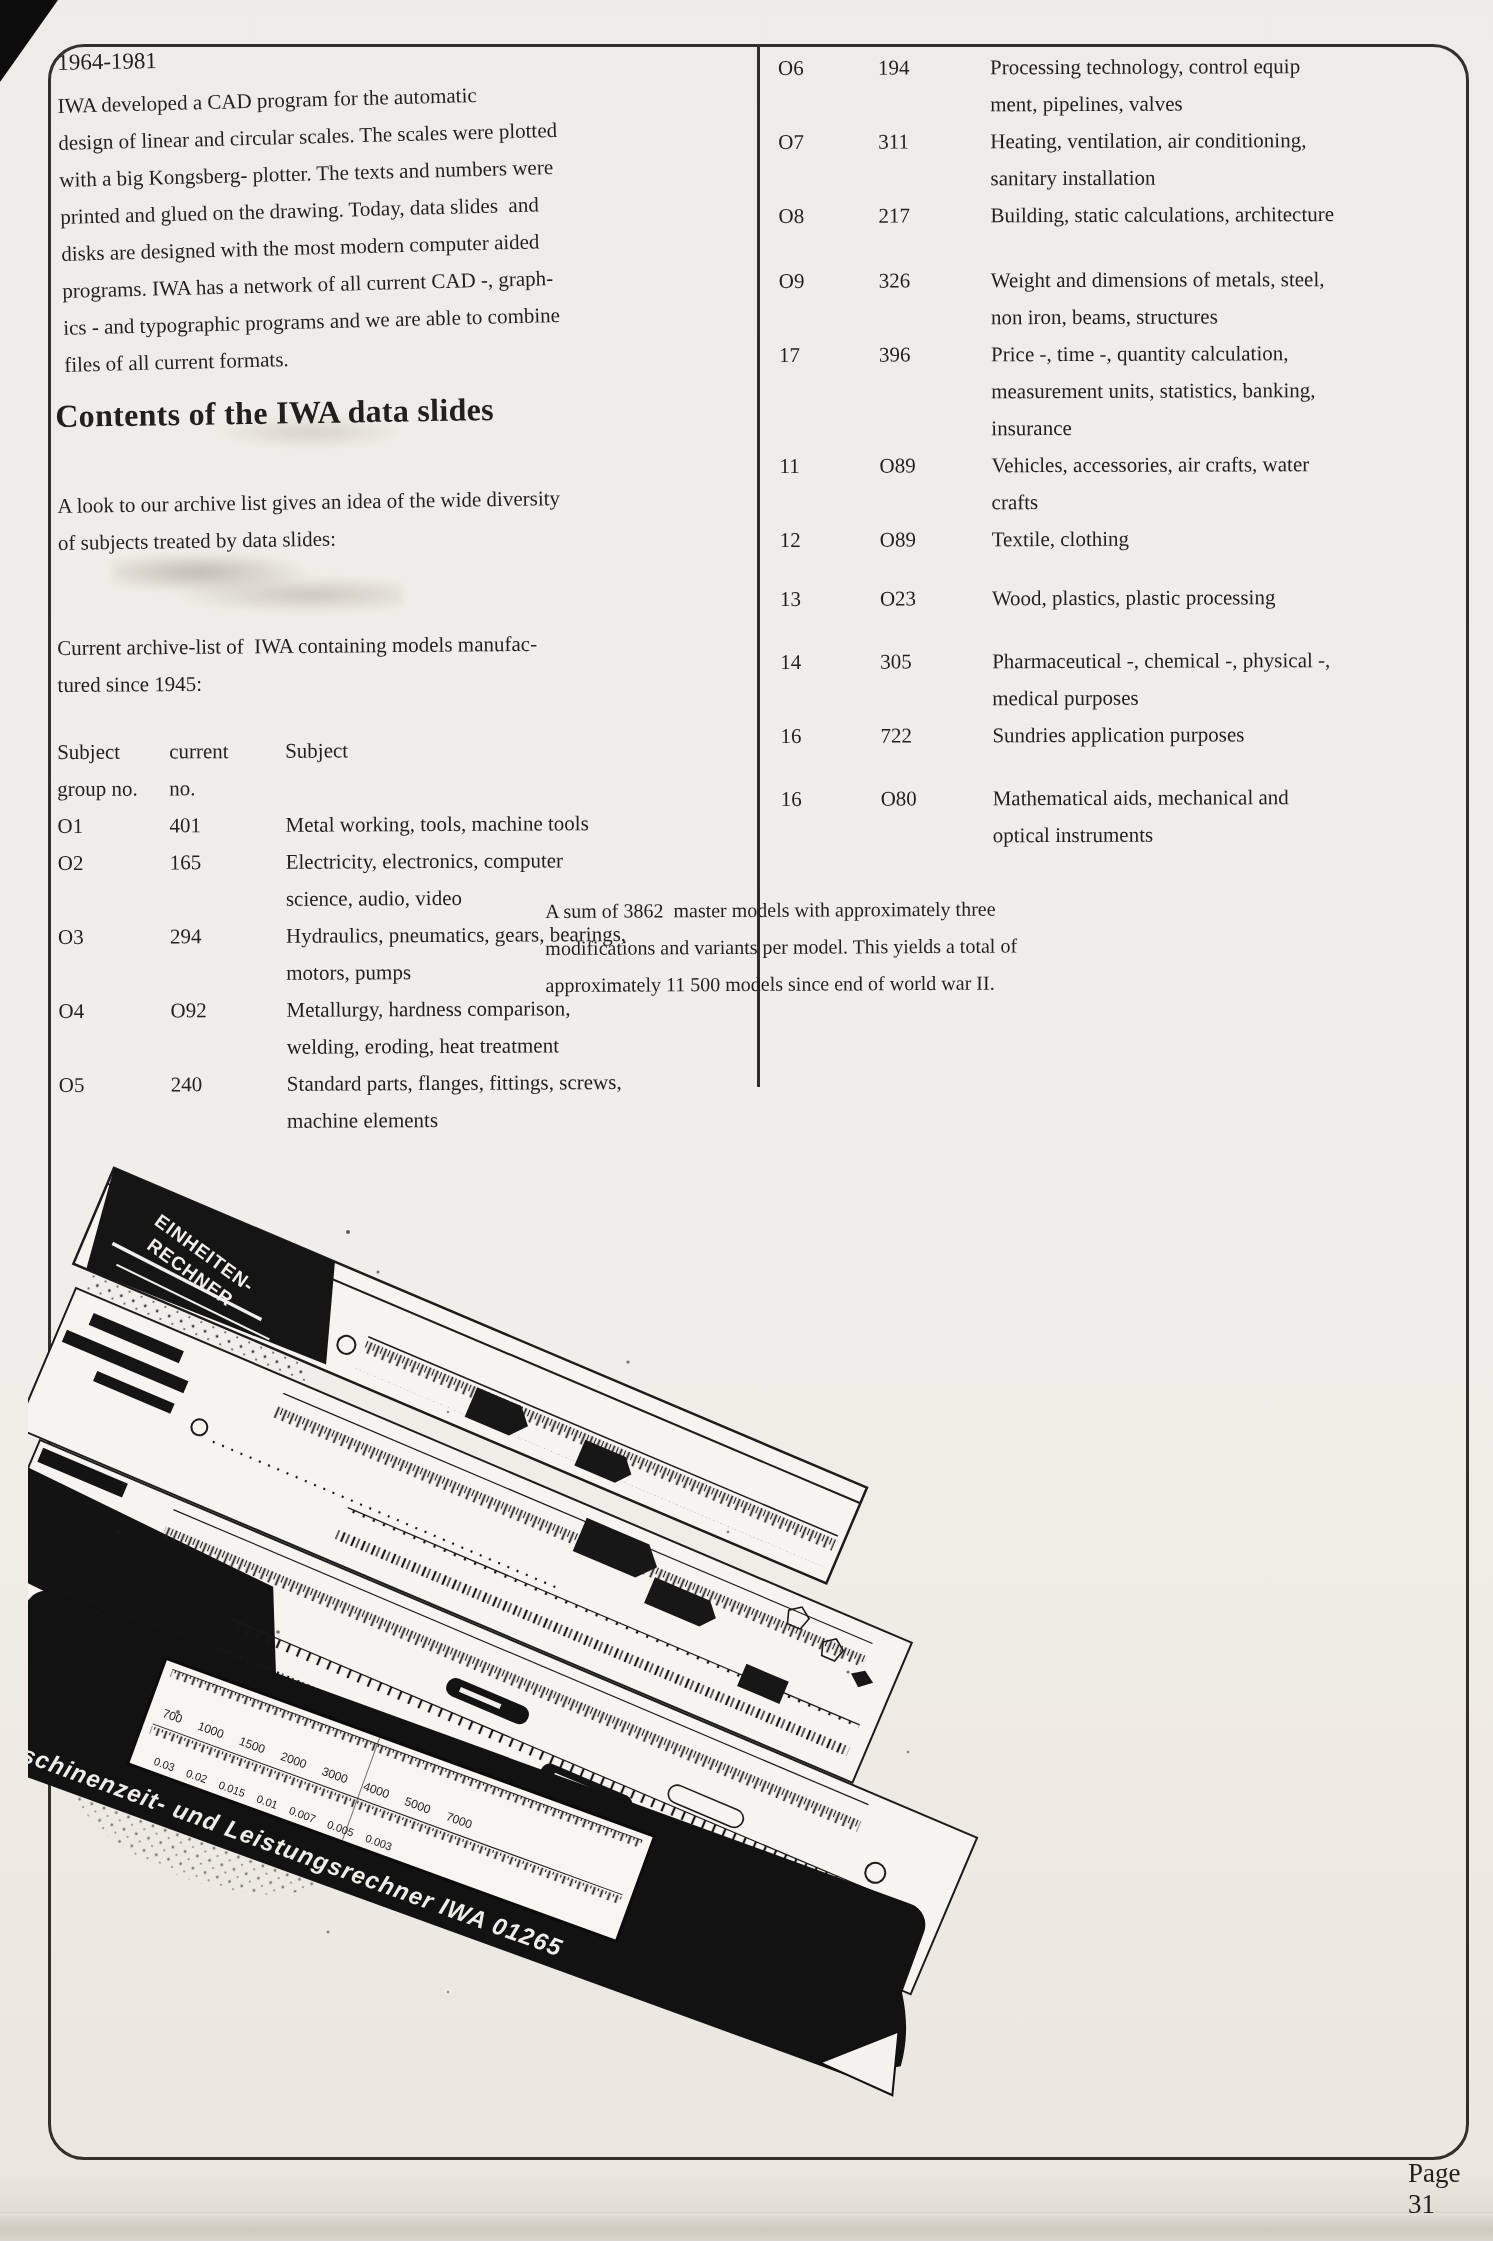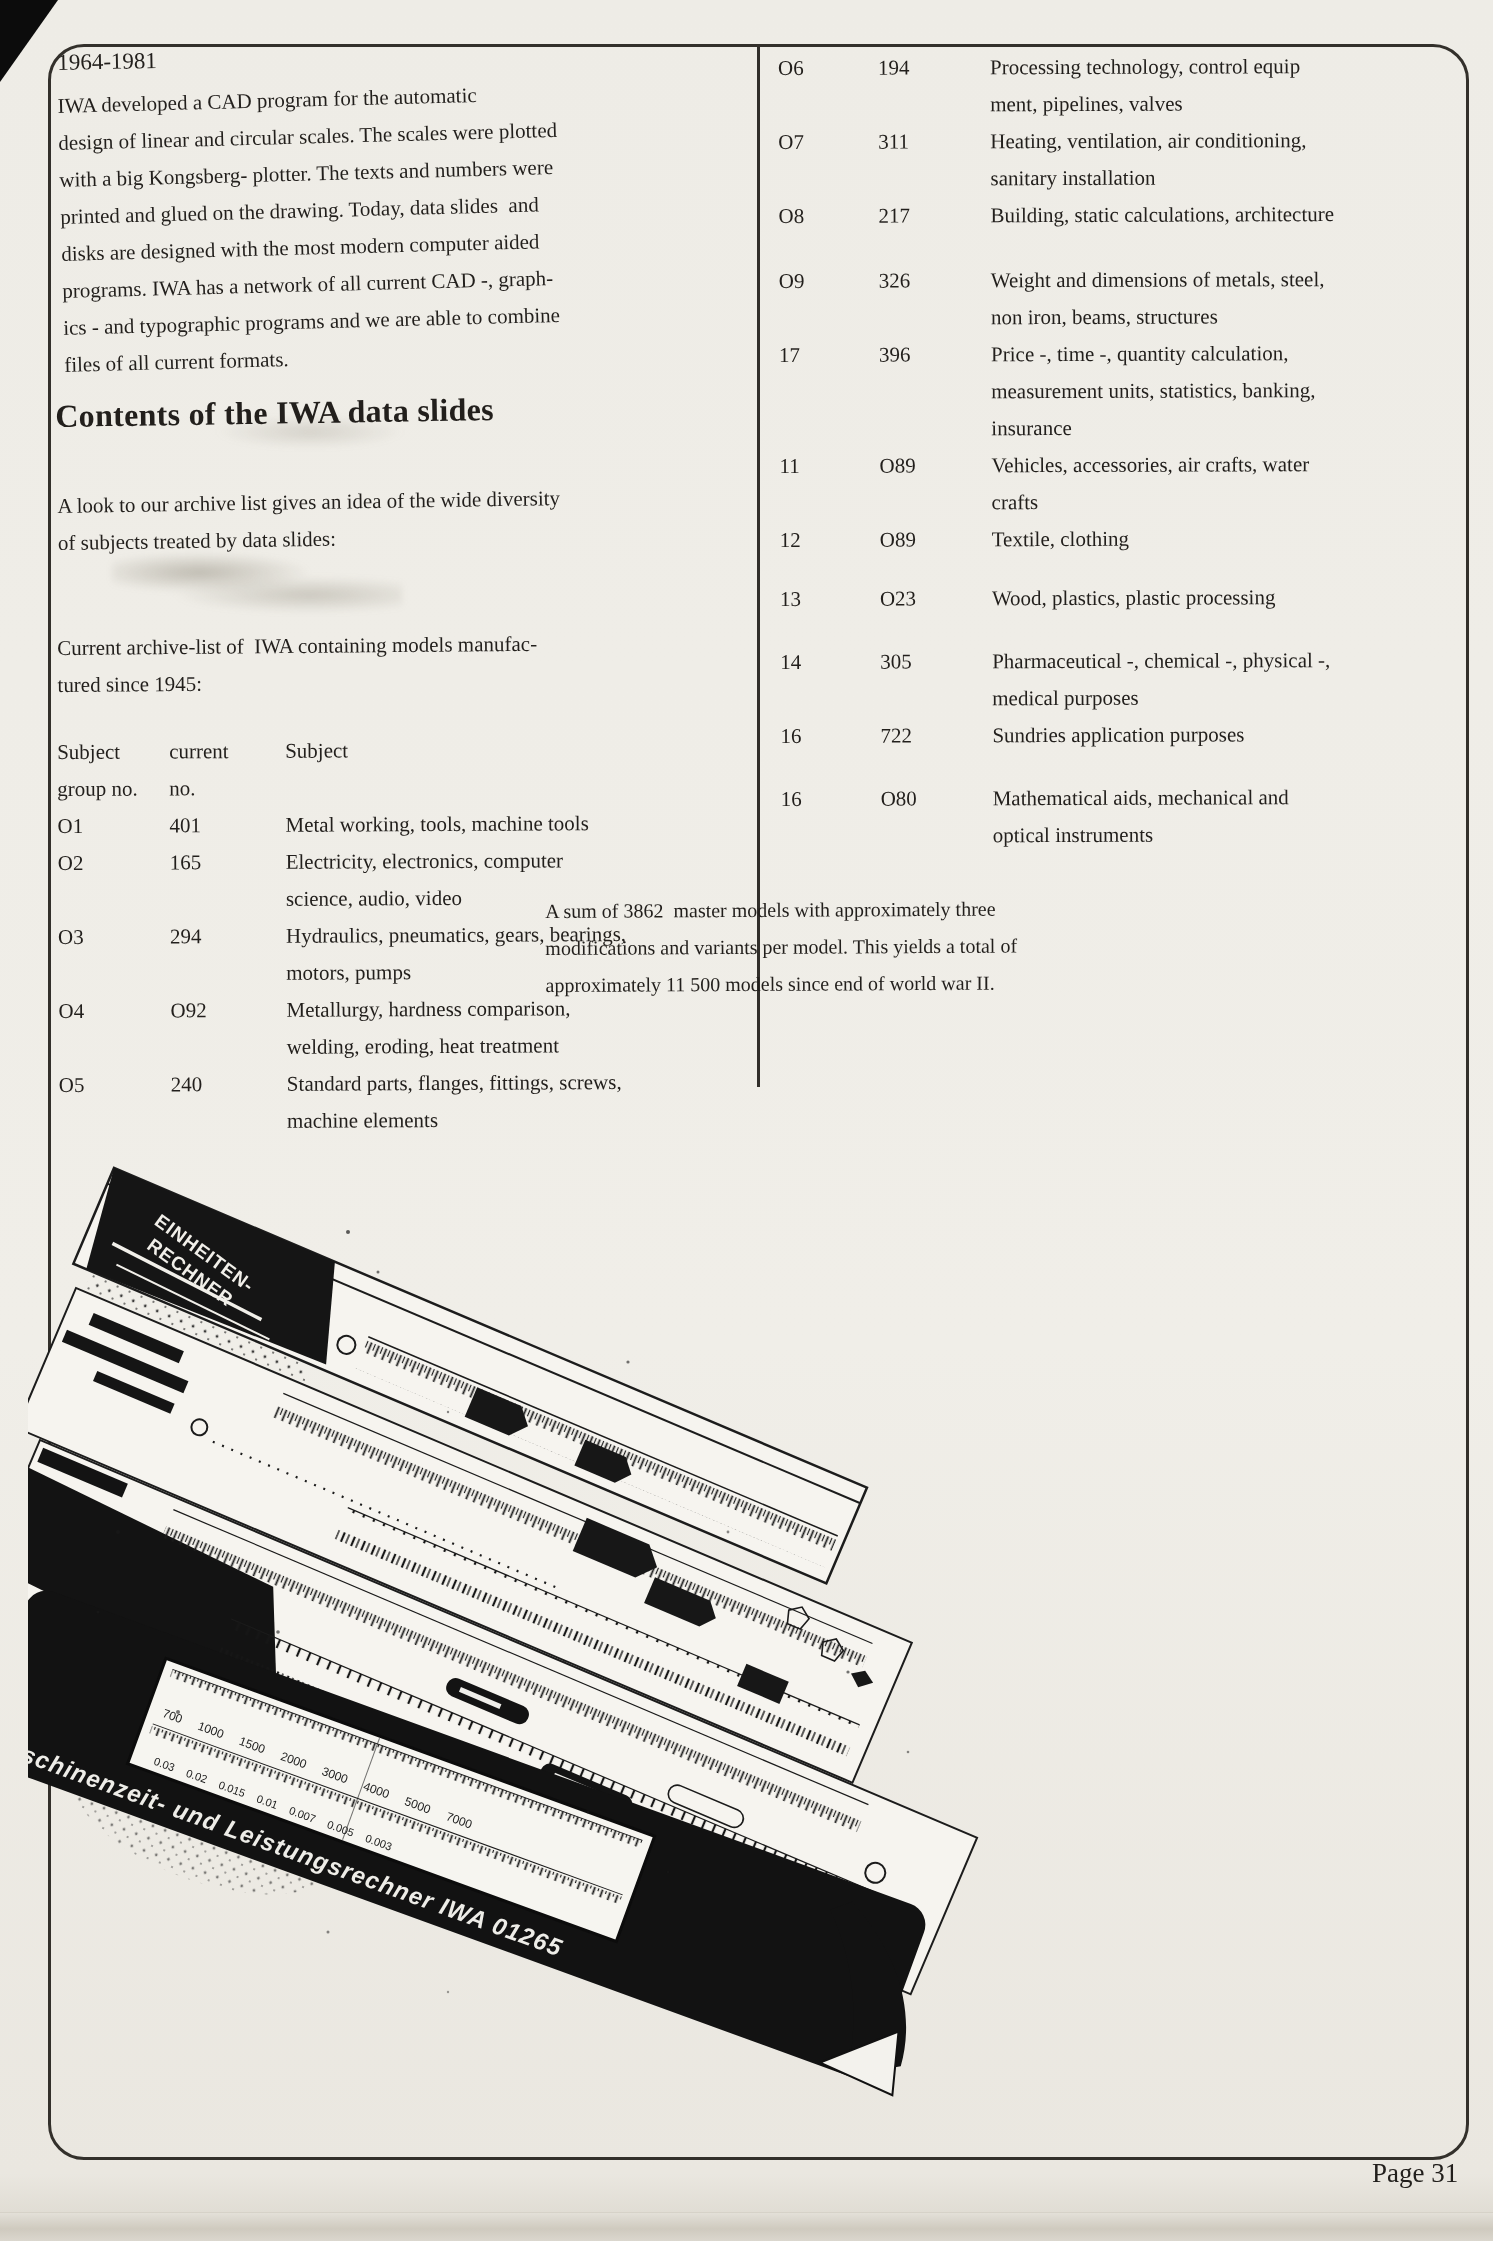--- a/index.html
+++ b/index.html
@@ -29,21 +29,21 @@
   }
   
   .years{left:57px;top:50px;font-size:23px;transform:rotate(-1.2deg);transform-origin:0 0;}
   .intro{left:57px;top:88px;width:648px;font-size:21px;line-height:37px;transform:rotate(-1.5deg);transform-origin:0 0;}
   .heading{left:55px;top:398px;font-size:32px;font-weight:bold;letter-spacing:.3px;transform:rotate(-0.9deg);transform-origin:0 0;}
   .diversity{left:57px;top:488px;width:648px;font-size:21px;line-height:37px;transform:rotate(-0.9deg);transform-origin:0 0;}
   .archive-note{left:57px;top:630px;width:648px;font-size:21px;line-height:37px;transform:rotate(-0.5deg);transform-origin:0 0;}
   .left-table{left:57px;top:734px;width:692px;font-size:21px;line-height:37px;transform:rotate(-0.3deg);transform-origin:0 0;}
   .right-col{left:778px;top:50px;width:690px;font-size:21px;line-height:37px;transform:rotate(-0.2deg);transform-origin:0 0;}
   .summary{left:545px;top:893px;width:505px;font-size:20px;line-height:37px;transform:rotate(-0.3deg);transform-origin:0 0;}
-  .page-label{left:1372px;top:2158px;font-size:27px;}
+  .page-label{left:1408px;top:2158px;font-size:27px;}
   .trow{display:grid;grid-template-columns:112px 116px 1fr;}
   .right-col .trow{grid-template-columns:100px 112px 1fr;}
   .gap28{margin-top:28px;}
   .gap22{margin-top:22px;}
   .gap26{margin-top:26px;}
   
   .smudge1{
     left:112px;top:550px;width:290px;height:64px;
     background:
       radial-gradient(ellipse 55% 45% at 30% 35%,rgba(122,116,100,.40),transparent 70%),

